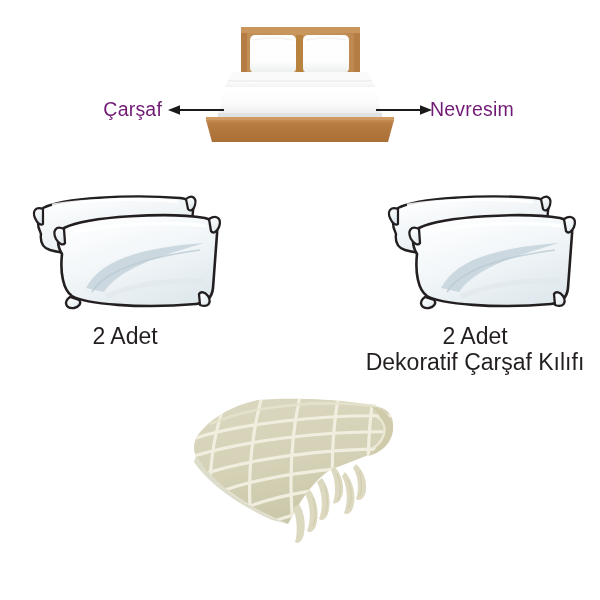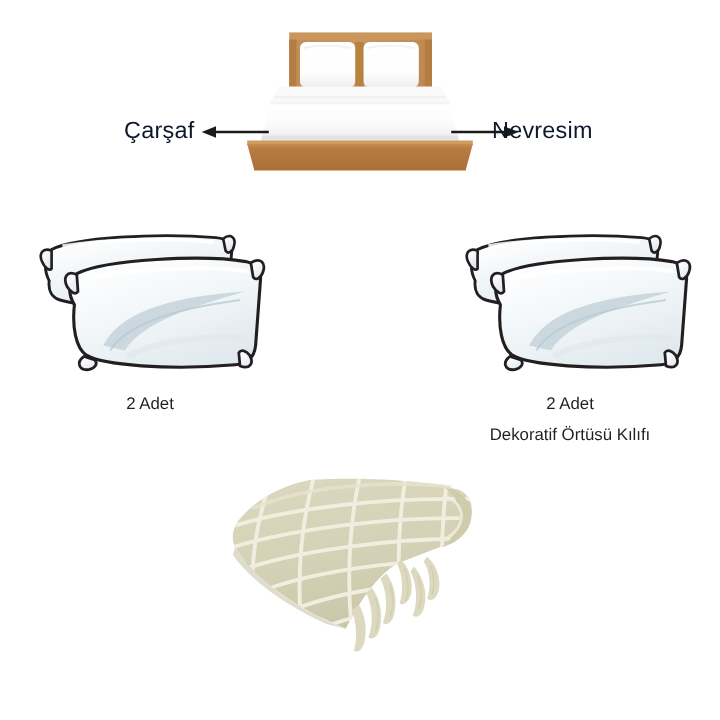--- a/index.html
+++ b/index.html
@@ -20,42 +20,42 @@
     position: absolute;
     left: 0; top: 0;
     width: 600px;
     height: 600px;
   }
 
   .label {
     position: absolute;
     font-size: 19.5px;
     font-weight: 400;
-    color: #0f172a;
+    color: #701a75;
     white-space: nowrap;
     letter-spacing: 0.2px;
     line-height: 1.15;
   }
 
   
   #label-carsaf {
     left: 0; top: 98px;
     width: 162px;
     text-align: right;
   }
   #label-nevresim {
-    left: 410px; top: 98px;
+    left: 430px; top: 98px;
     text-align: center;
   }
 
   
   .caption {
     position: absolute;
     text-align: center;
-    font-size: 14px;
+    font-size: 23px;
     line-height: 26px;
     color: #231f20;
   }
   #caption-sleep-pillow {
     left: 0px; top: 323px;
     width: 250px;
   }
   #caption-decor-pillow {
     left: 350px; top: 323px;
     width: 250px;
@@ -314,17 +314,17 @@
   <div class="label" id="label-carsaf">Çarşaf</div>
 
   <div class="label" id="label-nevresim">Nevresim</div>
 
   <div class="caption" id="caption-sleep-pillow">
     <span class="line">2 Adet</span>
   </div>
 
   <div class="caption" id="caption-decor-pillow">
     <span class="line">2 Adet</span>
-    <span class="line">Dekoratif Örtüsü Kılıfı</span>
+    <span class="line">Dekoratif Çarşaf Kılıfı</span>
   </div>
 
 
 </div>
 
 </body></html>

